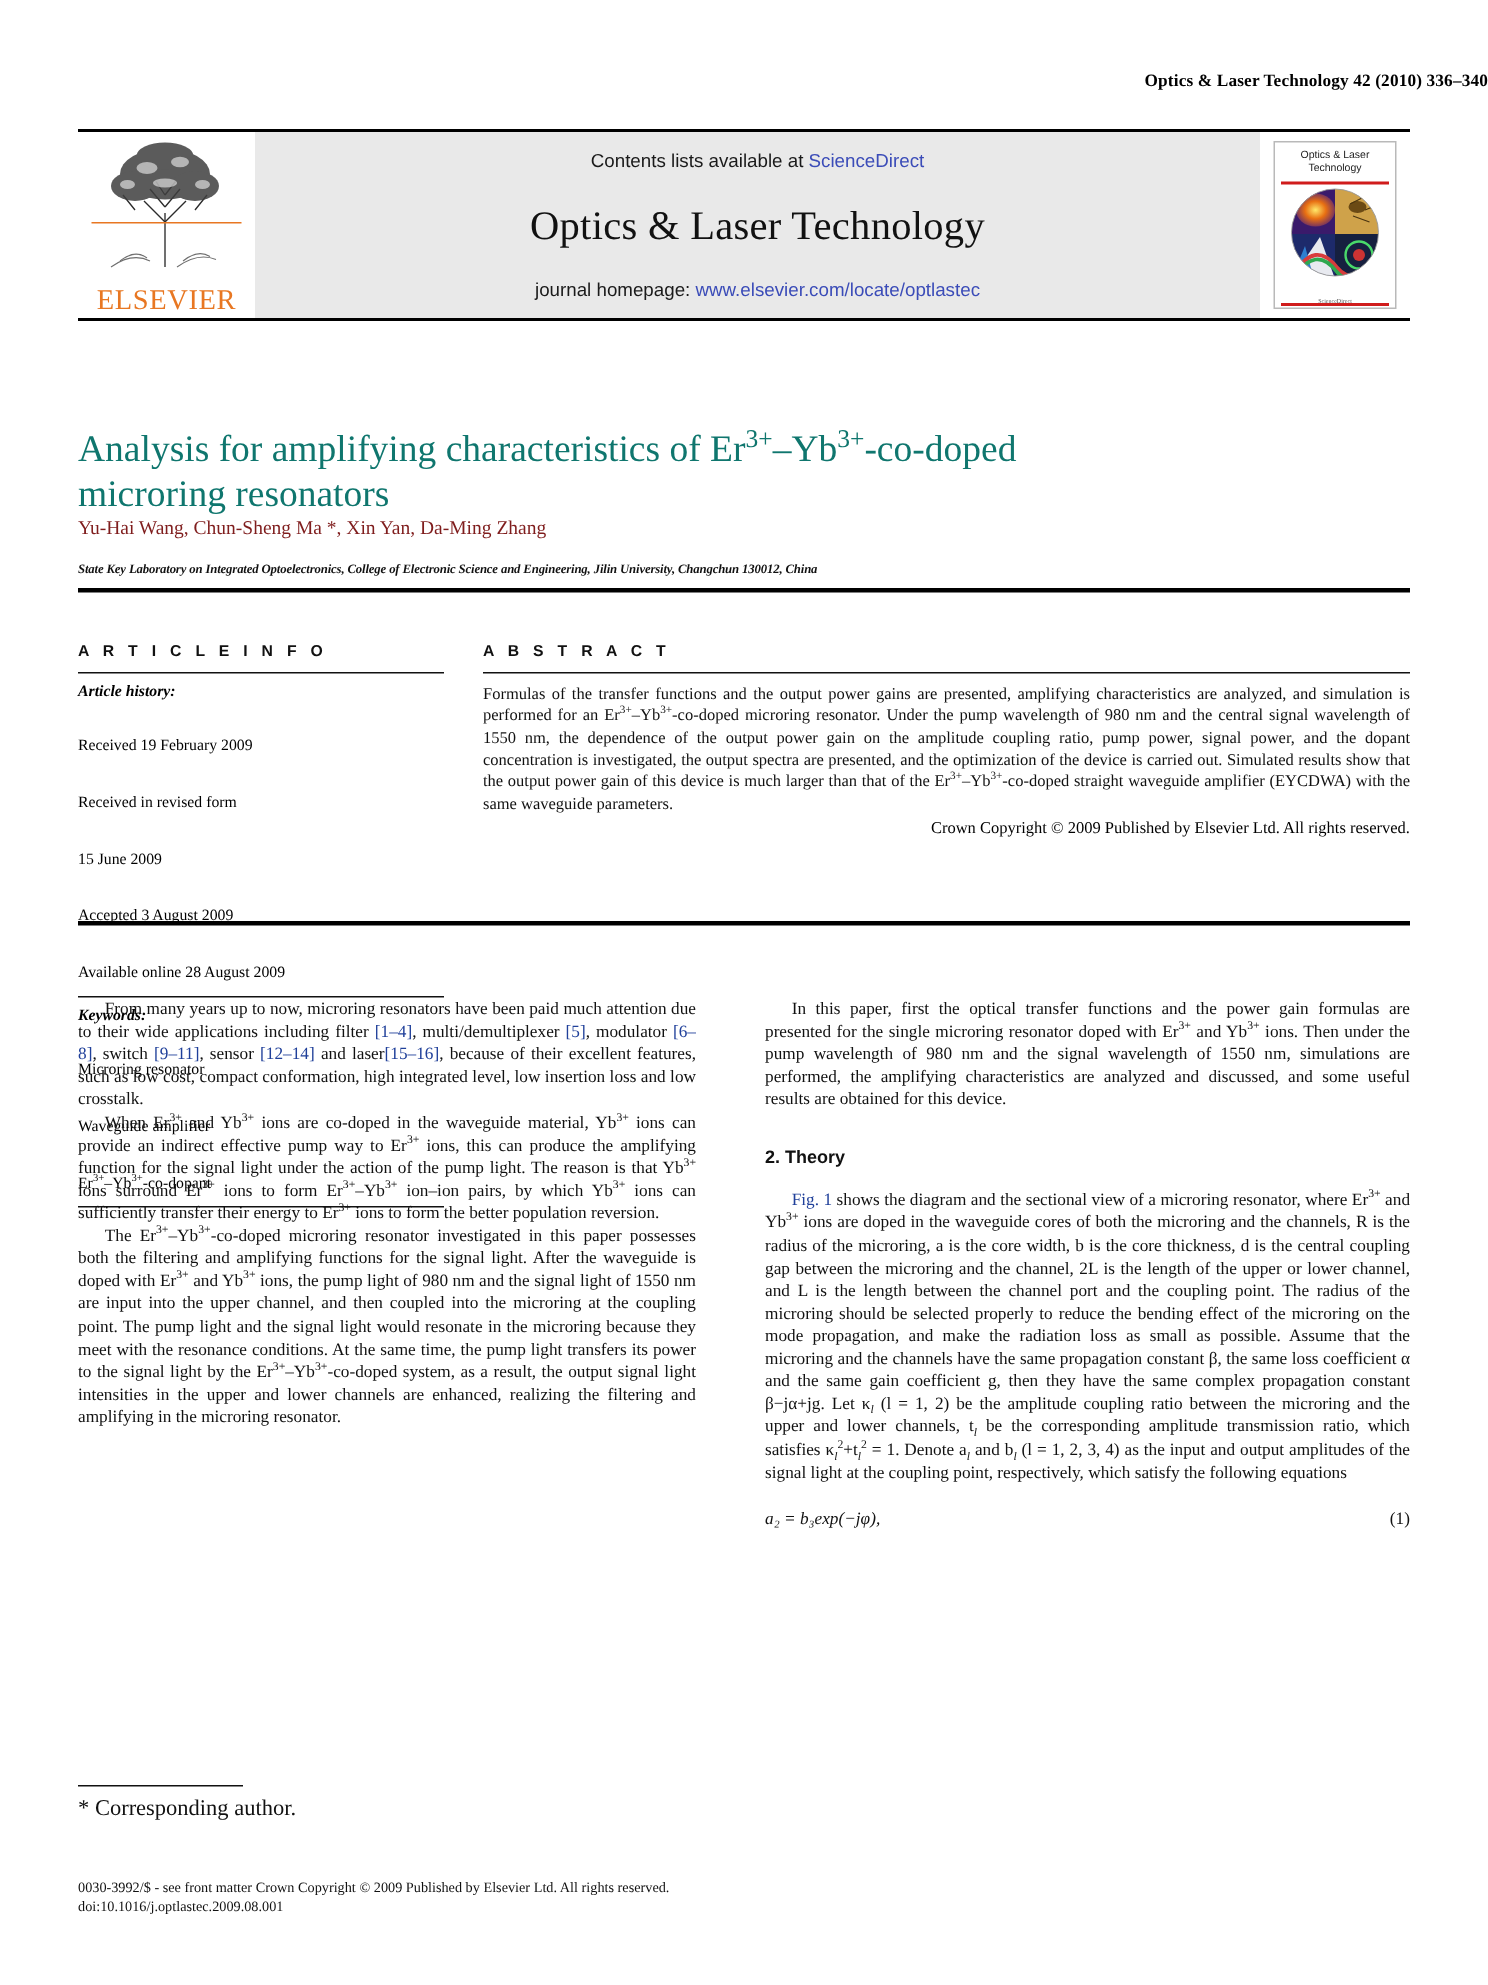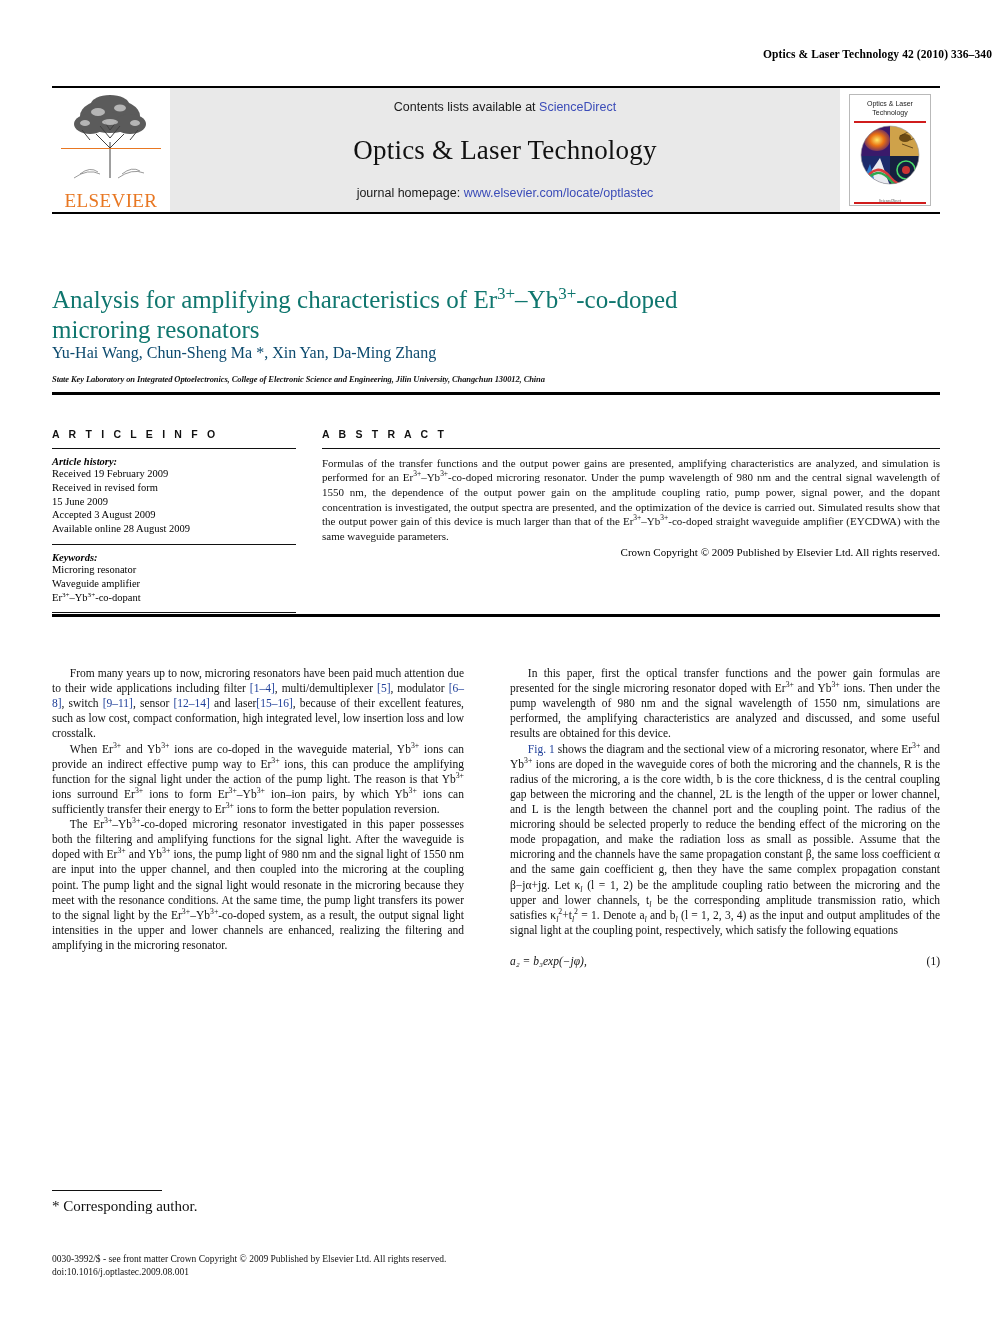--- a/index.html
+++ b/index.html
@@ -68,41 +68,41 @@
   .cover-art { width:100%; height:62px; position:relative; }
   .cover-foot { position:absolute; bottom:2px; left:0; width:100%; text-align:center; font-size:4px; color:#555; }
 
   
   .title {
     position:absolute; left:52px; top:268px; width:700px;
     font-size:25px; line-height:1.22; font-weight:400; color:#0f766e;
   }
   .authors {
     position:absolute; left:52px; top:344px; width:800px;
-    font-size:16px; color:#0c4a6e;
+    font-size:13px; color:#7f1d1d;
   }
   .affil {
     position:absolute; left:52px; top:374px; width:860px;
     font-size:8.5px; font-style:italic; font-weight:bold; color:#111;
     letter-spacing:-0.1px;
   }
   .rule-under-affil {
     position:absolute; left:52px; top:392px; width:888px; height:2.5px; background:#000;
   }
 
   
   .infocol { position:absolute; left:52px; top:428px; width:244px; }
   .abscol  { position:absolute; left:322px; top:428px; width:618px; }
   .sechead {
     font-family:"Liberation Sans", sans-serif;
     font-size:10.5px; font-weight:bold; letter-spacing:3.2px; color:#111;
   }
   .thinrule { height:0.8px; background:#111; margin:8px 0 7px 0; }
   .info-label { font-style:italic; font-weight:bold; font-size:10.5px; }
-  .info-line { font-size:10.5px; line-height:1.32; }
+  .info-line { font-size:10.5px; line-height:1.32;margin-top:24px; }
   .abstract-text {
     font-size:11px; line-height:1.33; text-align:justify; color:#111;
   }
   .copyline { text-align:right; font-size:11px; line-height:1.33; margin-top:1px; }
   .rule-under-abs {
     position:absolute; left:52px; top:614px; width:888px; height:2.5px; background:#000;
   }
 
   
   .bodycol {
@@ -259,20 +259,21 @@
     <p class="para"><span>From many years up to now, microring resonators have been paid much attention due to their wide applications including filter </span><a class="ref" href="#">[1–4]</a><span>, multi/demultiplexer </span><a class="ref" href="#">[5]</a><span>, modulator </span><a class="ref" href="#">[6–8]</a><span>, switch </span><a class="ref" href="#">[9–11]</a><span>, sensor </span><a class="ref" href="#">[12–14]</a><span> and laser</span><a class="ref" href="#">[15–16]</a><span>, because of their excellent features, such as low cost, compact conformation, high integrated level, low insertion loss and low crosstalk.</span></p>
 
     <p class="para"><span>When Er</span><sup>3+</sup><span> and Yb</span><sup>3+</sup><span> ions are co-doped in the waveguide material, Yb</span><sup>3+</sup><span> ions can provide an indirect effective pump way to Er</span><sup>3+</sup><span> ions, this can produce the amplifying function for the signal light under the action of the pump light. The reason is that Yb</span><sup>3+</sup><span> ions surround Er</span><sup>3+</sup><span> ions to form Er</span><sup>3+</sup><span>–Yb</span><sup>3+</sup><span> ion–ion pairs, by which Yb</span><sup>3+</sup><span> ions can sufficiently transfer their energy to Er</span><sup>3+</sup><span> ions to form the better population reversion.</span></p>
 
     <p class="para"><span>The Er</span><sup>3+</sup><span>–Yb</span><sup>3+</sup><span>-co-doped microring resonator investigated in this paper possesses both the filtering and amplifying functions for the signal light. After the waveguide is doped with Er</span><sup>3+</sup><span> and Yb</span><sup>3+</sup><span> ions, the pump light of 980 nm and the signal light of 1550 nm are input into the upper channel, and then coupled into the microring at the coupling point. The pump light and the signal light would resonate in the microring because they meet with the resonance conditions. At the same time, the pump light transfers its power to the signal light by the Er</span><sup>3+</sup><span>–Yb</span><sup>3+</sup><span>-co-doped system, as a result, the output signal light intensities in the upper and lower channels are enhanced, realizing the filtering and amplifying in the microring resonator.</span></p>
   </div>
 
   <div class="bodycol col-right">
     <p class="para"><span>In this paper, first the optical transfer functions and the power gain formulas are presented for the single microring resonator doped with Er</span><sup>3+</sup><span> and Yb</span><sup>3+</sup><span> ions. Then under the pump wavelength of 980 nm and the signal wavelength of 1550 nm, simulations are performed, the amplifying characteristics are analyzed and discussed, and some useful results are obtained for this device.</span></p>
 
+    <div class="bodyhead spaced">2. Theory</div>
 
     <p class="para"><a class="ref" href="#">Fig. 1</a><span> shows the diagram and the sectional view of a microring resonator, where Er</span><sup>3+</sup><span> and Yb</span><sup>3+</sup><span> ions are doped in the waveguide cores of both the microring and the channels, R is the radius of the microring, a is the core width, b is the core thickness, d is the central coupling gap between the microring and the channel, 2L is the length of the upper or lower channel, and L is the length between the channel port and the coupling point. The radius of the microring should be selected properly to reduce the bending effect of the microring on the mode propagation, and make the radiation loss as small as possible. Assume that the microring and the channels have the same propagation constant β, the same loss coefficient α and the same gain coefficient g, then they have the same complex propagation constant β−jα+jg. Let κ</span><sub class="ital">l</sub><span> (l = 1, 2) be the amplitude coupling ratio between the microring and the upper and lower channels, t</span><sub class="ital">l</sub><span> be the corresponding amplitude transmission ratio, which satisfies κ</span><sub class="ital">l</sub><sup>2</sup><span>+t</span><sub class="ital">l</sub><sup>2</sup><span> = 1. Denote a</span><sub class="ital">l</sub><span> and b</span><sub class="ital">l</sub><span> (l = 1, 2, 3, 4) as the input and output amplitudes of the signal light at the coupling point, respectively, which satisfy the following equations</span></p>
 
     <div class="eqn">
       <span>a₂ = b₃exp(−jφ),</span>
       <span class="num">(1)</span>
     </div>
   </div>
 
   <div class="footnote">

